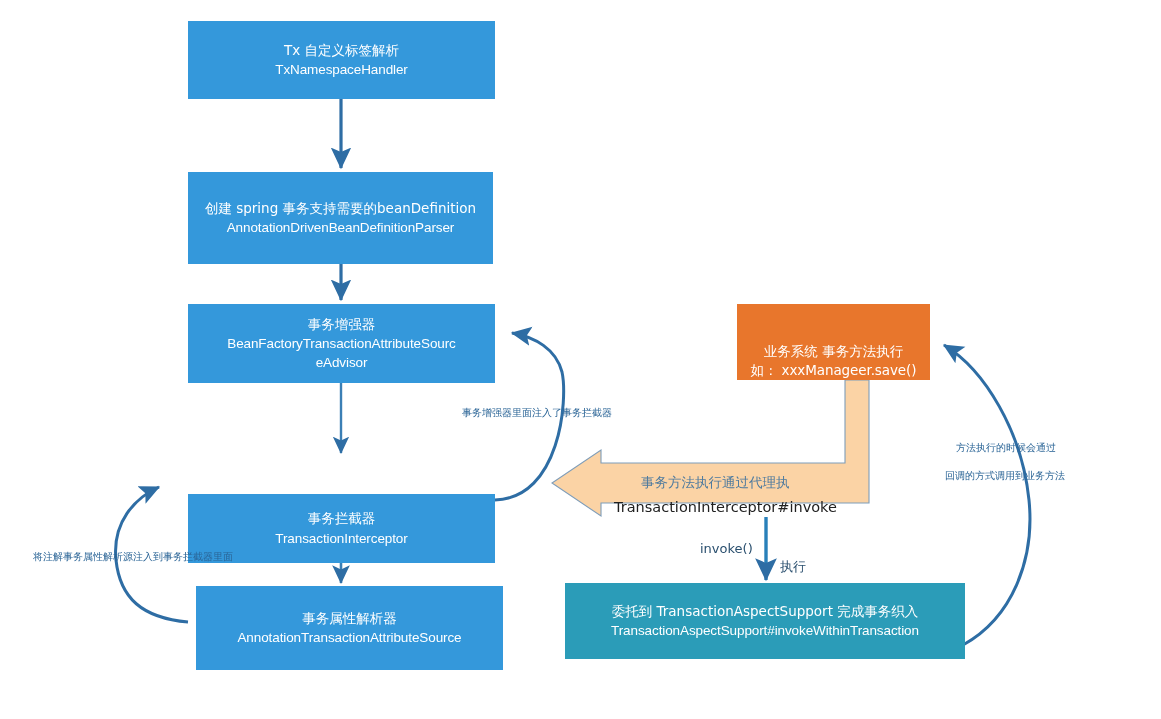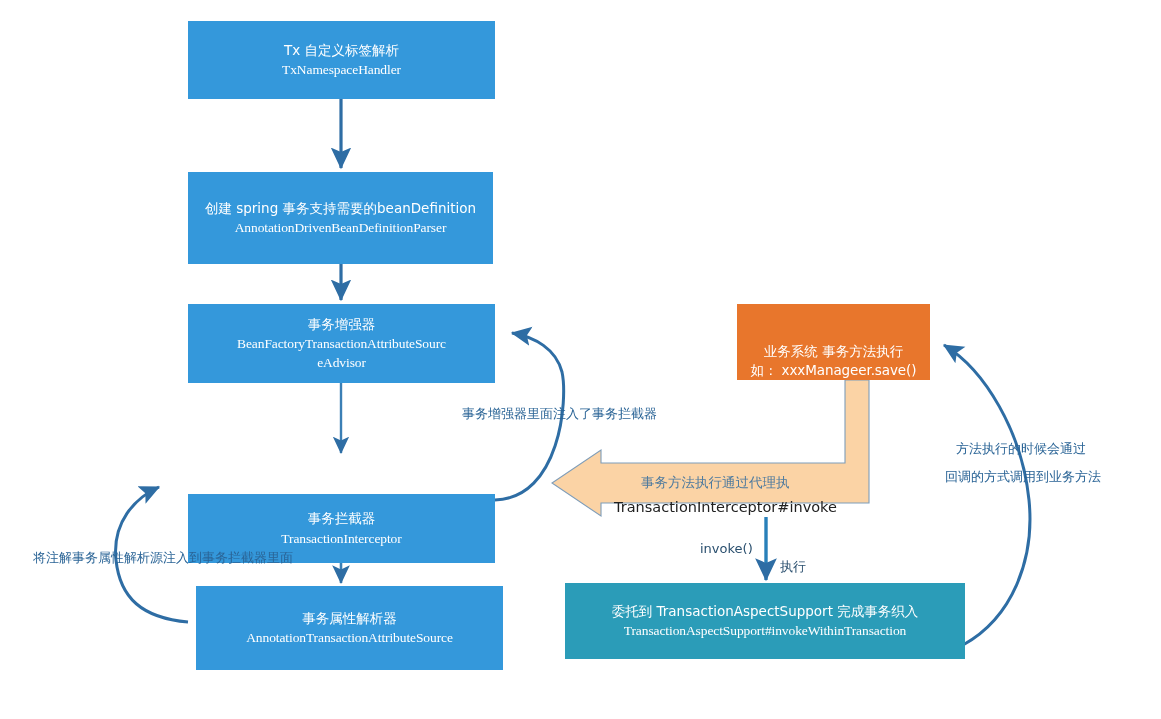--- a/index.html
+++ b/index.html
@@ -36,42 +36,42 @@
     text-align: center;
     color: #ffffff;
     line-height: 1.42;
   }
   .node .l1 {
     font-family: "DejaVu Sans", "Liberation Sans", sans-serif;
     font-size: 13.5px;
     white-space: nowrap;
   }
   .node .l2 {
-    font-family: Liberation Serif, serif;
+    font-family: Liberation Sans, sans-serif;
     font-size: 13.5px;
     letter-spacing: -0.1px;
   }
   .node.blue  { background: #3498db; }
   .node.teal  { background: #2b9cb8; }
   .node.orange{ background: #e8762c; }
 
   .node.orange .l1, .node.orange .l2 {
     font-family: "DejaVu Sans", "Liberation Sans", sans-serif;
     font-size: 13.5px;
   }
   .node.teal .l1 {
     font-family: "DejaVu Sans", "Liberation Sans", sans-serif;
     font-size: 13.5px;
   }
 
   .edge-label {
     position: absolute;
     color: #2a6496;
-    font-family: Liberation Mono, monospace;
-    font-size: 13px;
+    font-family: Liberation Serif, serif;
+    font-size: 10px;
     white-space: nowrap;
     line-height: 1.55;
   }
   .big-arrow-label {
     position: absolute;
     color: #4e7a9e;
     font-family: "DejaVu Sans", "Liberation Sans", sans-serif;
     font-size: 13.5px;
     white-space: nowrap;
   }

